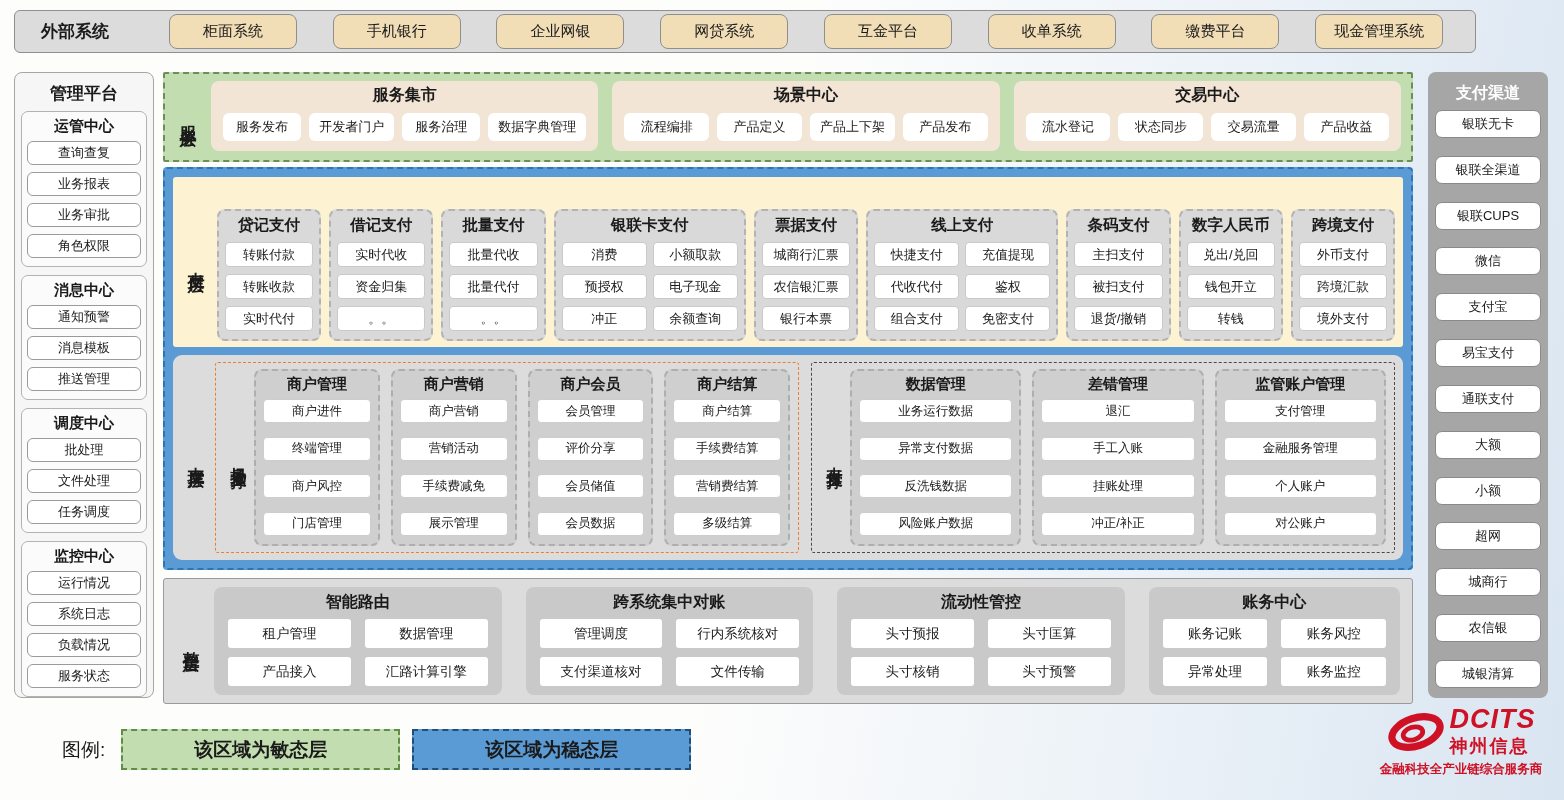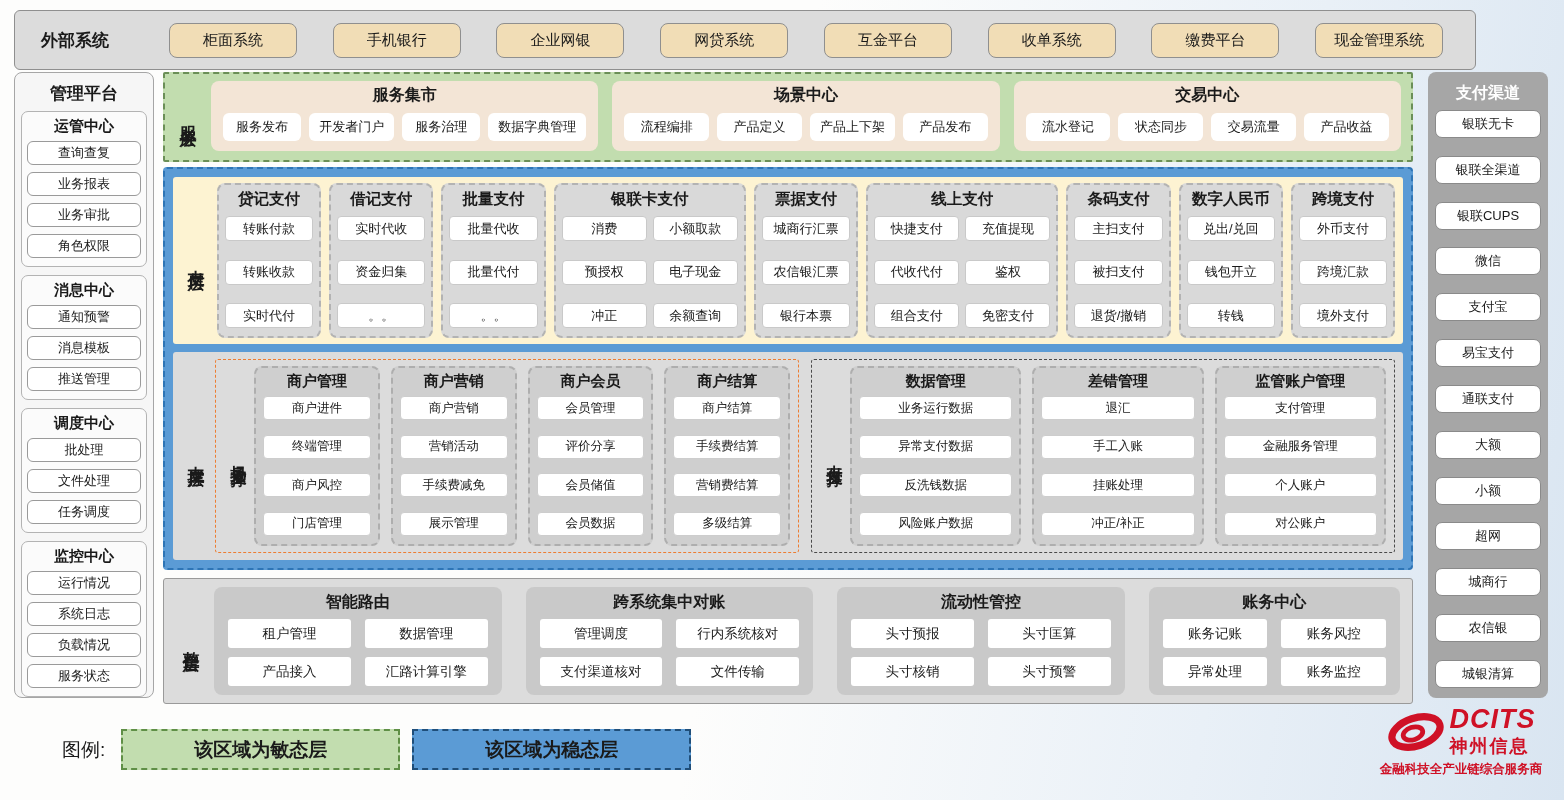--- a/index.html
+++ b/index.html
@@ -19,21 +19,21 @@
     font-size:13px; white-space:nowrap; padding:2px 4px; min-height:22px;
   }
   .v-label {
     writing-mode:vertical-lr; text-orientation:upright;
     font-weight:bold; font-size:17px; letter-spacing:3px;
     display:flex; align-items:center; justify-content:center; flex:0 0 30px;
   }
 
   
   .topbar {
-    position:absolute; left:14px; top:10px; width:1462px; height:60px;
+    position:absolute; left:14px; top:10px; width:1462px; height:43px;
     background:#dcdcdc; border:1px solid #8f8f8f; border-radius:6px;
     display:flex; align-items:center; padding:0 14px 0 26px;
   }
   .topbar-title { font-weight:bold; font-size:17px; flex:0 0 110px; }
   .topbar-items { flex:1; display:flex; justify-content:space-around; align-items:center; }
   .tan-btn {
     width:128px; height:35px; background:#f1ddb6; border:1px solid #8f8f8f;
     border-radius:8px; display:flex; align-items:center; justify-content:center;
     font-size:15px; white-space:nowrap;
   }
@@ -70,32 +70,32 @@
     position:absolute; left:163px; top:167px; width:1250px; height:403px;
     background:#5b9bd5; border:2px dashed #2e75b6; border-radius:4px;
     padding:8px; display:flex; flex-direction:column; gap:8px;
   }
 
   
   .payment-layer {
     flex:0 0 167px; background:#fdf3d2; border-radius:3px;
     display:flex; padding:6px 8px; gap:6px;
   }
-  .pay-cols { flex:1; display:flex; gap:8px; }
+  .pay-cols { flex:1; display:flex; gap:8px;margin-top:26px; }
   .pay-col {
     flex-grow: var(--c,1); flex-basis:0; min-width:0;
     background:#d9d9d9; border:2px dashed #b3b3b3; border-radius:8px;
     padding:2px 6px 8px; display:flex; flex-direction:column;
   }
   .pay-col-title { text-align:center; font-weight:bold; font-size:15.5px; margin:2px 0 6px; white-space:nowrap; }
   .pay-items { flex:1; display:grid; grid-template-columns:repeat(var(--c,1),1fr); gap:7px 6px; align-content:space-between; }
   .pay-items .white-btn { border:1px solid #c9c9c9; border-radius:4px; min-height:25px; font-size:13px; }
 
   
-  .support-layer { flex:1; background:#dcdcdc; border-radius:3px; display:flex; padding:7px 8px; gap:4px; }
+  .support-layer { flex:1; background:#dcdcdc; border-radius:9px; display:flex; padding:7px 8px; gap:4px; }
   .support-sections { flex:1; display:flex; gap:12px; }
   .support-section { flex:1; border-radius:3px; padding:6px 8px; display:flex; gap:2px; }
   .support-section.scene { border:1px dashed #ed7d31; }
   .support-section.pay   { border:1px dashed #4a4a4a; }
   .support-section .v-label { font-size:16px; flex:0 0 28px; letter-spacing:2px; }
   .support-cols { flex:1; display:flex; gap:11px; }
   .support-col {
     flex:1; background:#cfcfcf; border:2px dashed #aeaeae; border-radius:8px;
     padding:2px 7px 8px; display:flex; flex-direction:column;
   }

